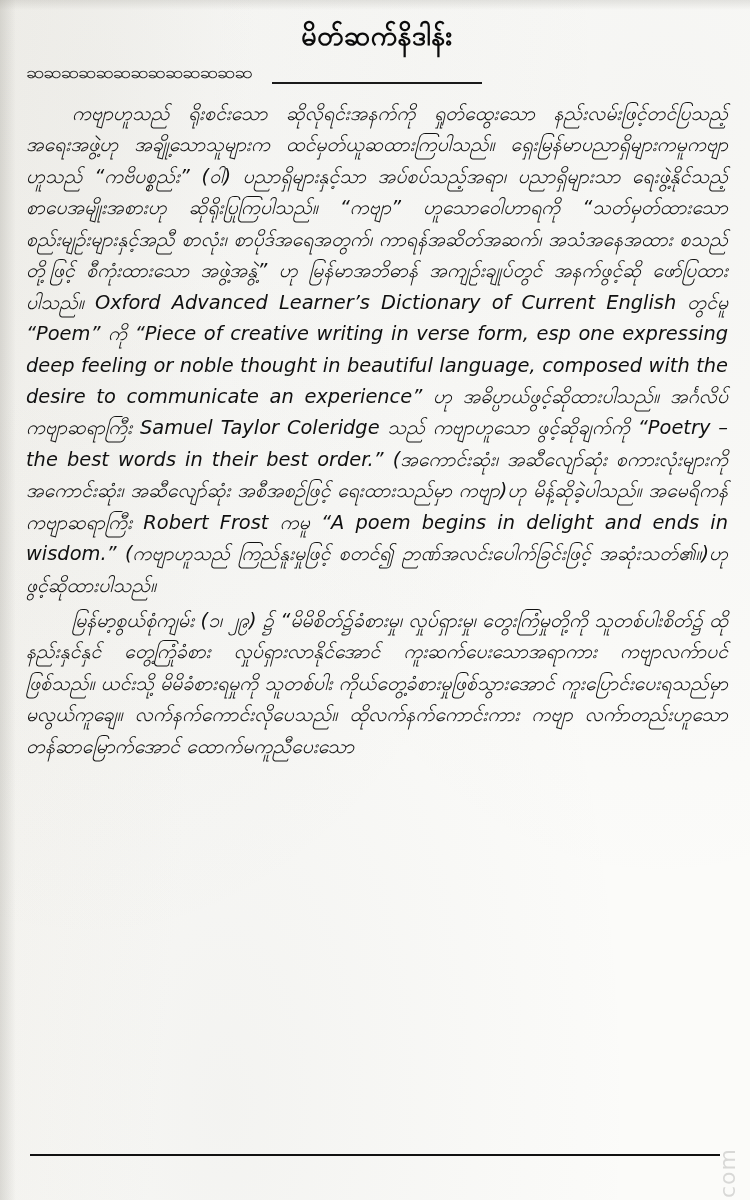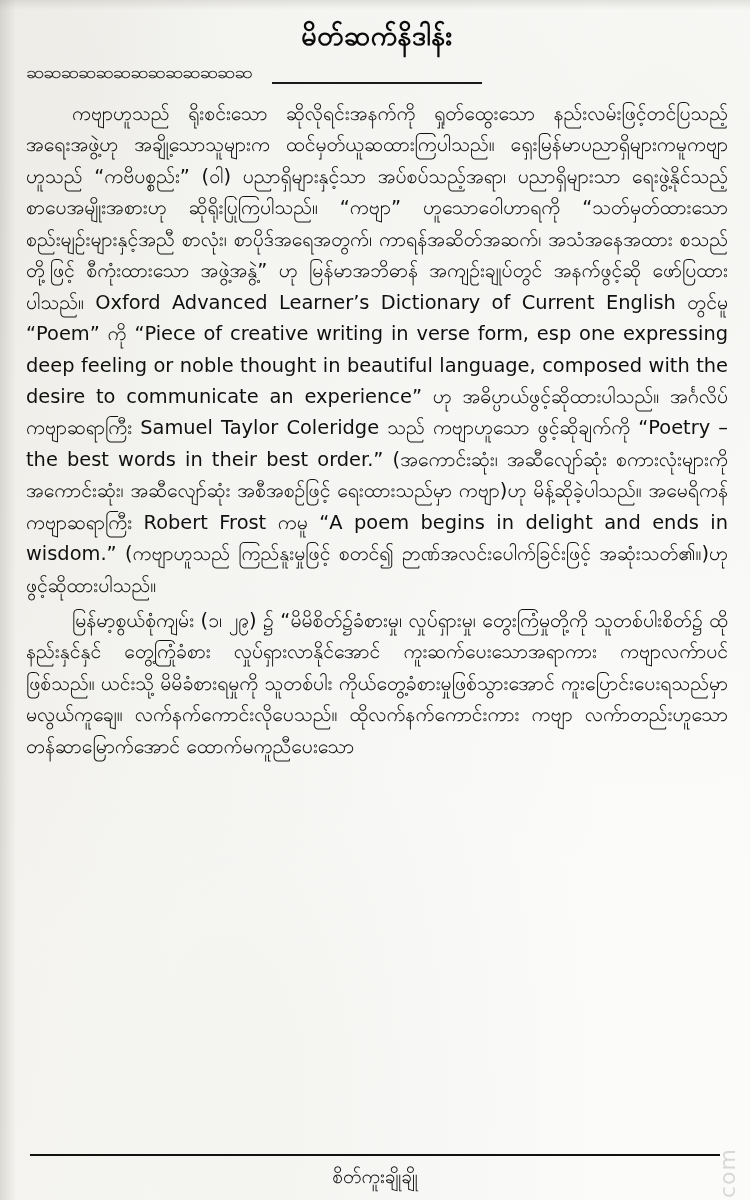--- a/index.html
+++ b/index.html
@@ -78,20 +78,21 @@
     color: #101010;
     hyphens: auto;
   }
   .body-text p {
     margin: 0 0 0 0;
     text-indent: 46px;
   }
 
   .para-block {
     margin-bottom: 4px;
+    font-style: italic;
   }
 
   .footer-rule {
     position: absolute;
     left: 30px;
     right: 30px;
     bottom: 44px;
     border-top: 2.5px solid #111;
   }
   .footer-caption {
@@ -152,14 +153,13 @@
       <p>ကဗျာဟူသည် ရိုးစင်းသော ဆိုလိုရင်းအနက်ကို ရှုတ်ထွေးသော နည်းလမ်းဖြင့်တင်ပြသည့် အရေးအဖွဲ့ဟု အချို့သောသူများက ထင်မှတ်ယူဆထားကြပါသည်။ ရှေးမြန်မာပညာရှိများကမူကဗျာဟူသည် “ကဗိပစ္စည်း” (ဝါ) ပညာရှိများနှင့်သာ အပ်စပ်သည့်အရာ၊ ပညာရှိများသာ ရေးဖွဲ့နိုင်သည့် စာပေအမျိုးအစားဟု ဆိုရိုးပြုကြပါသည်။ “ကဗျာ” ဟူသောဝေါဟာရကို “သတ်မှတ်ထားသော စည်းမျဉ်းများနှင့်အညီ စာလုံး၊ စာပိုဒ်အရေအတွက်၊ ကာရန်အဆိတ်အဆက်၊ အသံအနေအထား စသည်တို့ဖြင့် စီကုံးထားသော အဖွဲ့အနွဲ့” ဟု မြန်မာအဘိဓာန် အကျဉ်းချုပ်တွင် အနက်ဖွင့်ဆို ဖော်ပြထားပါသည်။ Oxford Advanced Learner’s Dictionary of Current English တွင်မူ “Poem” ကို “Piece of creative writing in verse form, esp one expressing deep feeling or noble thought in beautiful language, composed with the desire to communicate an experience” ဟု အဓိပ္ပာယ်ဖွင့်ဆိုထားပါသည်။ အင်္ဂလိပ် ကဗျာဆရာကြီး Samuel Taylor Coleridge သည် ကဗျာဟူသော ဖွင့်ဆိုချက်ကို “Poetry – the best words in their best order.” (အကောင်းဆုံး၊ အဆီလျော်ဆုံး စကားလုံးများကို အကောင်းဆုံး၊ အဆီလျော်ဆုံး အစီအစဉ်ဖြင့် ရေးထားသည်မှာ ကဗျာ)ဟု မိန့်ဆိုခဲ့ပါသည်။ အမေရိကန် ကဗျာဆရာကြီး Robert Frost ကမူ “A poem begins in delight and ends in wisdom.” (ကဗျာဟူသည် ကြည်နူးမှုဖြင့် စတင်၍ ဉာဏ်အလင်းပေါက်ခြင်းဖြင့် အဆုံးသတ်၏။)ဟု ဖွင့်ဆိုထားပါသည်။</p>
     </div>
     <div class="para-block">
       <p>မြန်မာ့စွယ်စုံကျမ်း (၁၊ ၂၉) ၌ “မိမိစိတ်၌ခံစားမှု၊ လှုပ်ရှားမှု၊ တွေးကြံမှုတို့ကို သူတစ်ပါးစိတ်၌ ထိုနည်းနှင်နှင် တွေ့ကြုံခံစား လှုပ်ရှားလာနိုင်အောင် ကူးဆက်ပေးသောအရာကား ကဗျာလက်ာပင်ဖြစ်သည်။ ယင်းသို့ မိမိခံစားရမှုကို သူတစ်ပါး ကိုယ်တွေ့ခံစားမှုဖြစ်သွားအောင် ကူးပြောင်းပေးရသည်မှာ မလွယ်ကူချေ။ လက်နက်ကောင်းလိုပေသည်။ ထိုလက်နက်ကောင်းကား ကဗျာ လက်ာတည်းဟူသော တန်ဆာမြောက်အောင် ထောက်မကူညီပေးသော</p>
     </div>
   </div>
 
   <div class="watermark">mgyo.com</div>
 
   <div class="footer-rule"></div>
-  <div class="footer-caption">စိတ်ကူးချိုချို</div>
 </div>
 
 </body></html>

